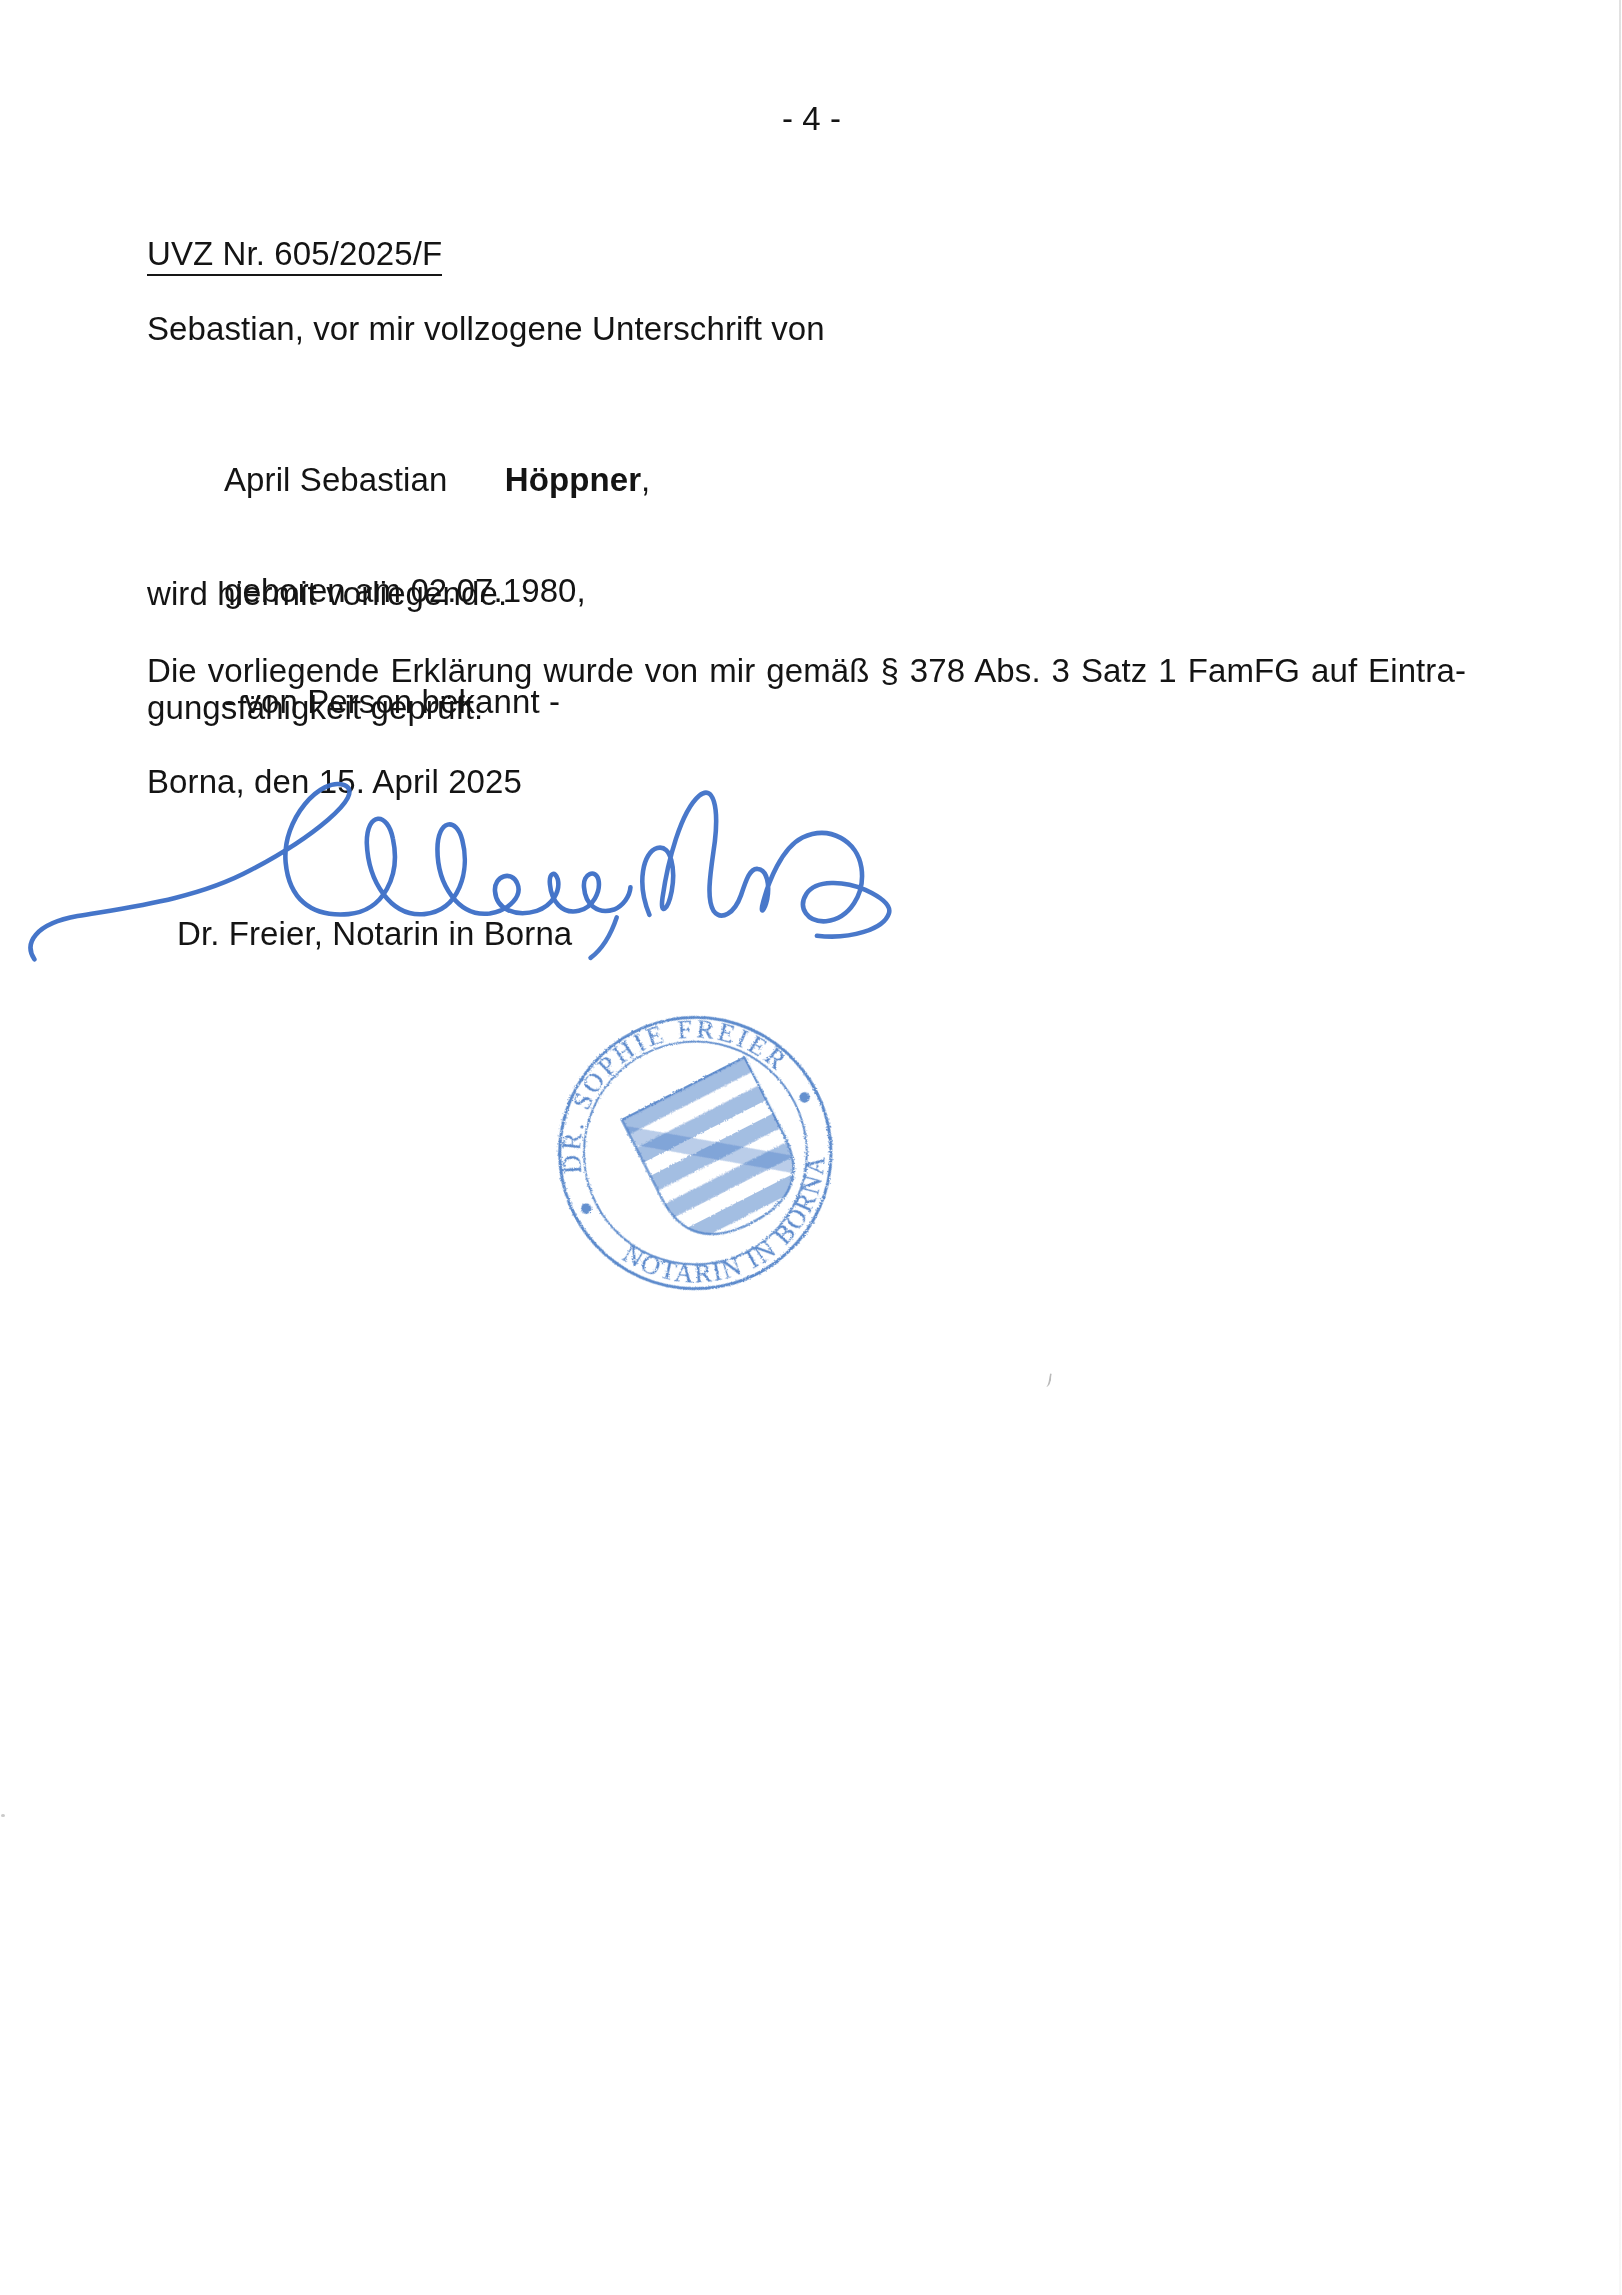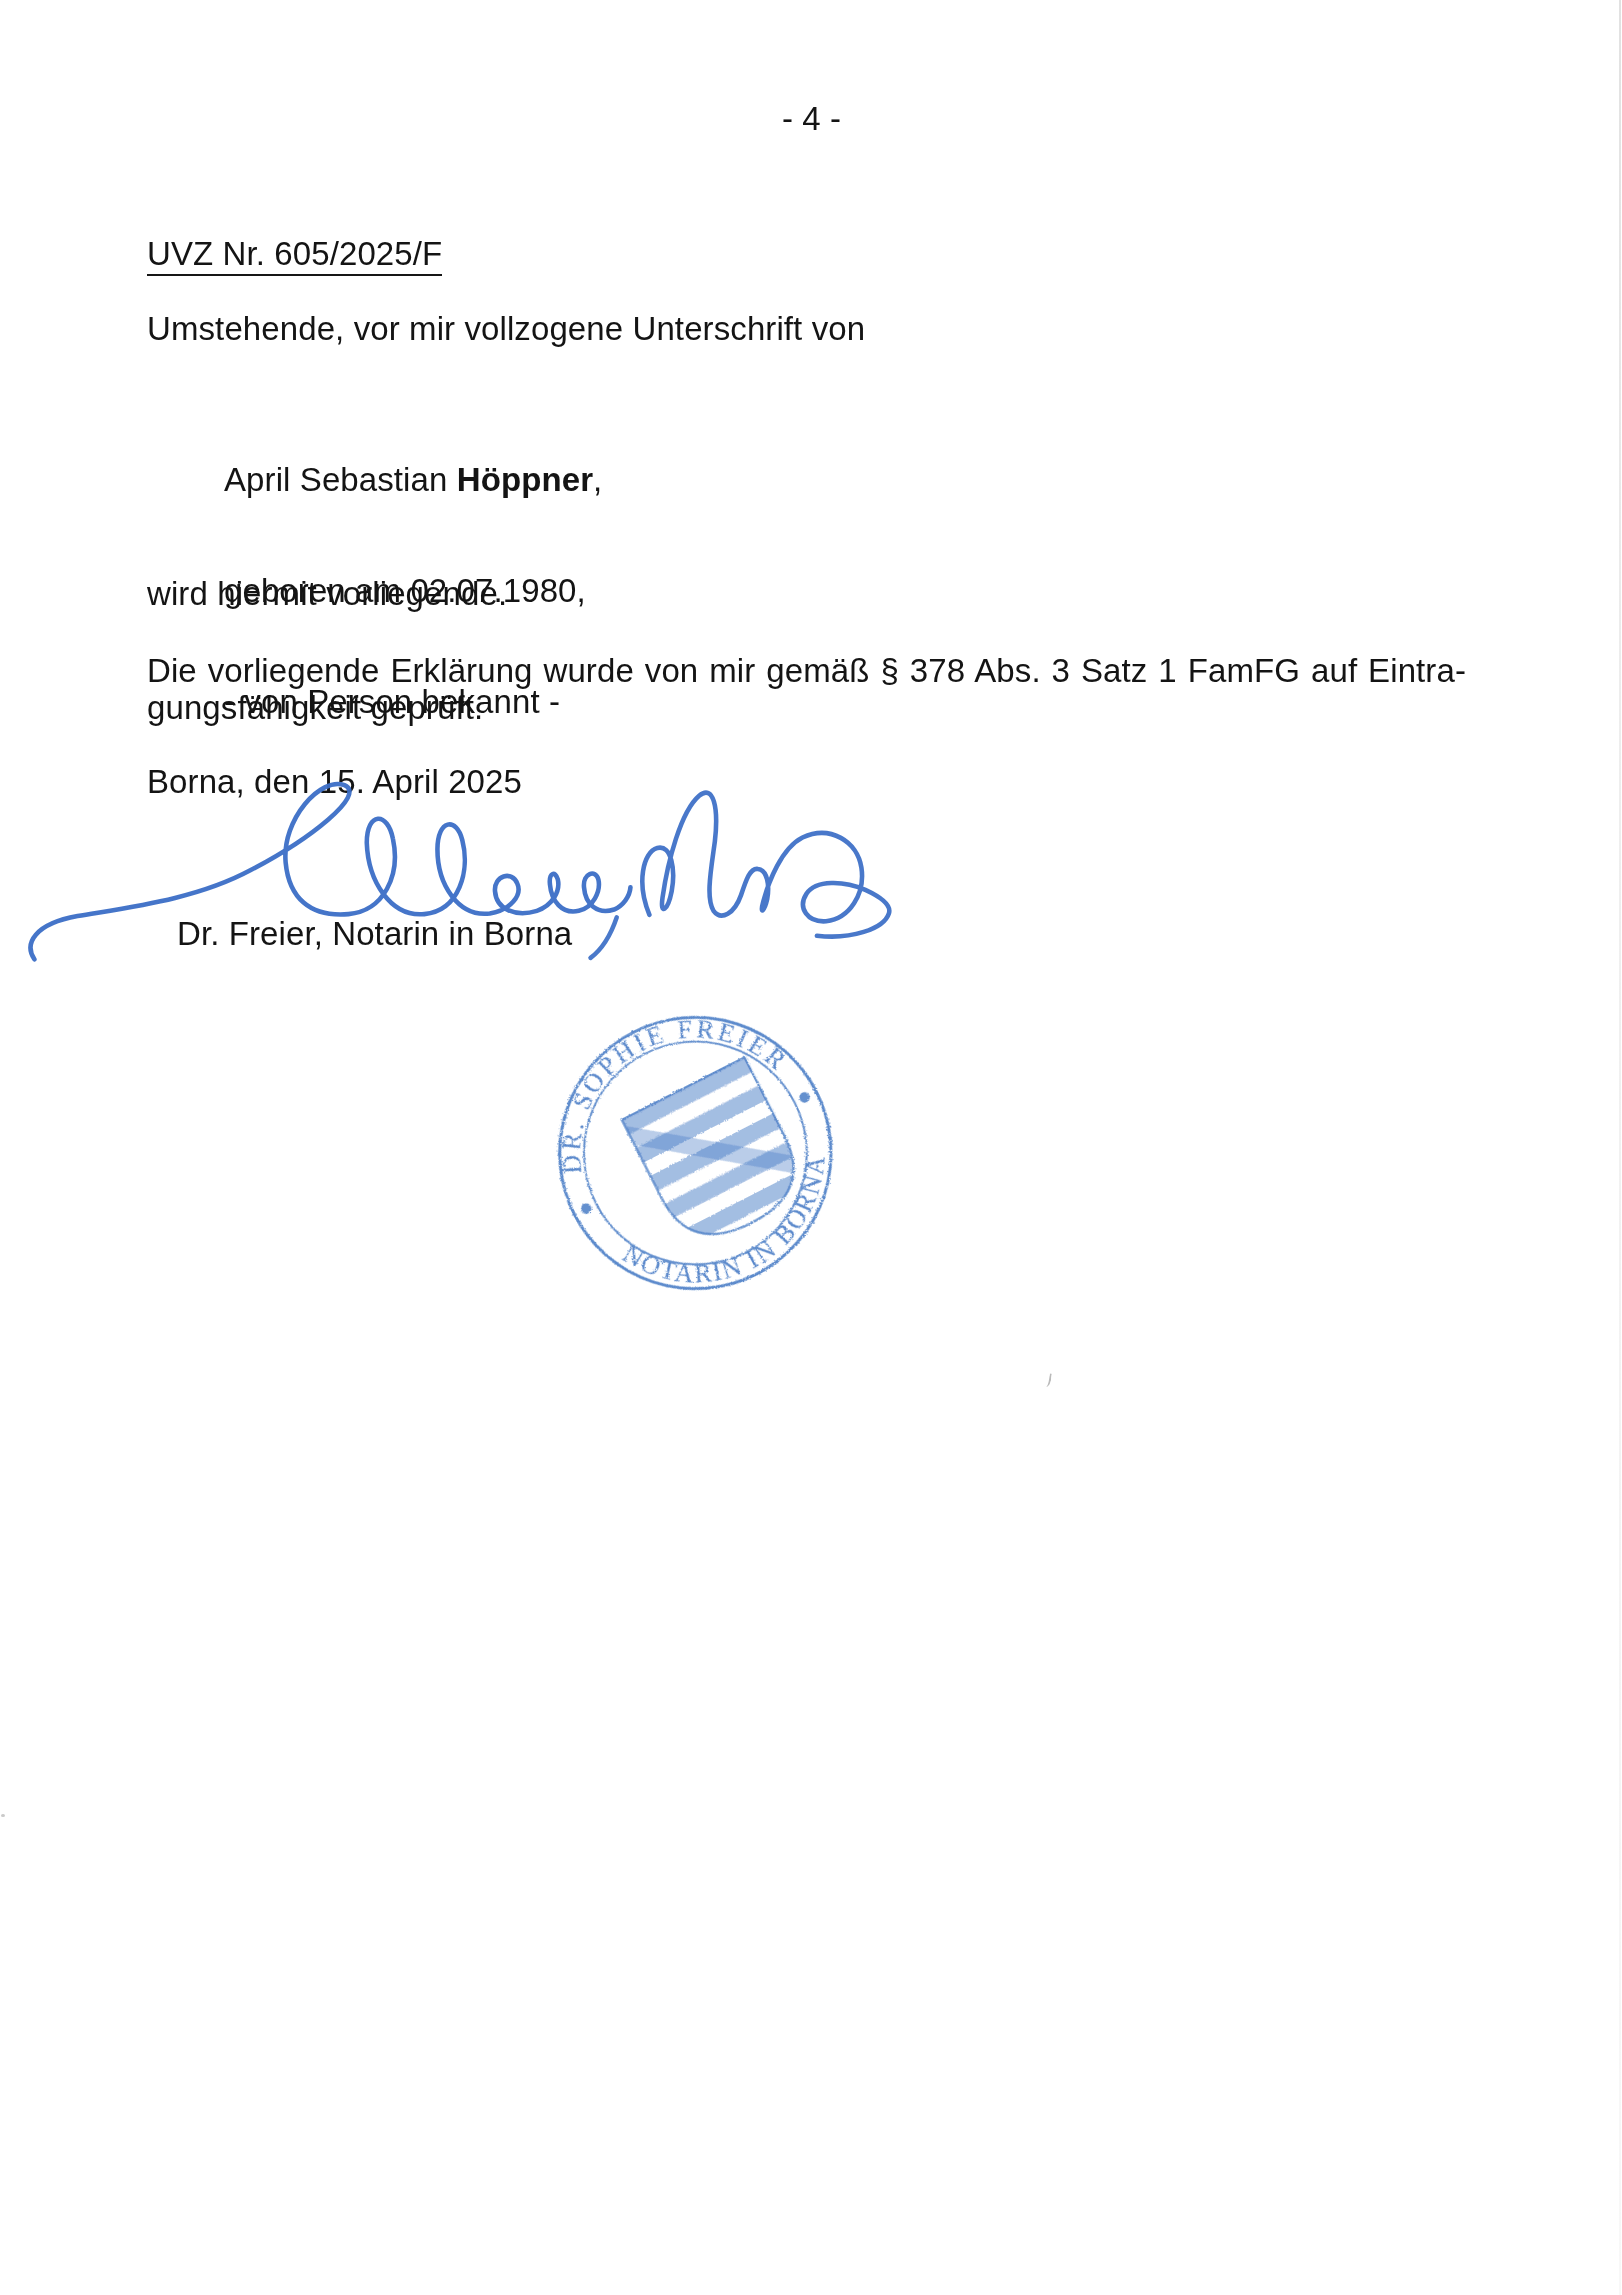--- a/index.html
+++ b/index.html
@@ -11,21 +11,21 @@
     font-family:"Liberation Sans",sans-serif;
     color:#141414;
   }
   .txt{
     position:absolute;
     font-size:33px;
     line-height:37px;
     letter-spacing:0.1px;
     white-space:pre;
   }
-  .b{font-weight:bold;}
+  .b{font-weight:bold;margin-left:48px;}
   .pagenum{left:0;top:100px;width:1623px;text-align:center;white-space:normal;}
   .uvz{left:147px;top:235px;border-bottom:2px solid #161616;padding-bottom:2px;display:inline-block;}
   .intro{left:147px;top:310px;}
   .person{left:224px;top:387px;}
   .wird{left:147px;top:575px;}
   .legal{left:147px;top:652px;width:1319px;white-space:normal;}
   .legal .l1{text-align:justify;text-align-last:justify;height:37px;overflow:hidden;}
   .legal .l2{text-align:left;}
   .dateline{left:147px;top:763px;}
   .signer{left:149px;top:915px;margin-left:28px;}
@@ -49,21 +49,21 @@
 </style>
 </head>
 <body>
 
 <div class="page">
 
   <div class="txt pagenum">- 4 -</div>
 
   <div class="txt uvz">UVZ Nr. 605/2025/F</div>
 
-  <div class="txt intro">Umstehende, vor mir vollzogene Unterschrift von</div>
+  <div class="txt intro">Sebastian, vor mir vollzogene Unterschrift von</div>
 
   <div class="txt person">
     <div><span>April Sebastian </span><span class="b">Höppner</span><span>,</span></div>
     <div>geboren am 02.07.1980,</div>
     <div>- von Person bekannt -</div>
   </div>
 
   <div class="txt wird">wird hiermit vorliegende.</div>
 
   <div class="txt legal">

